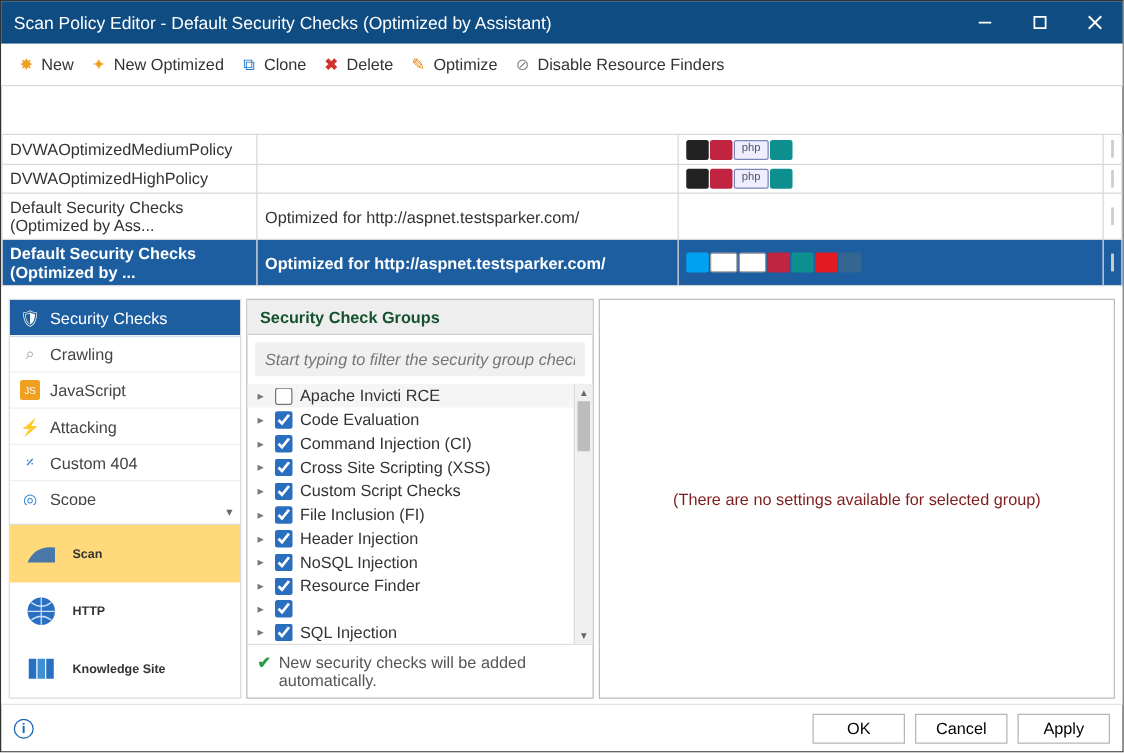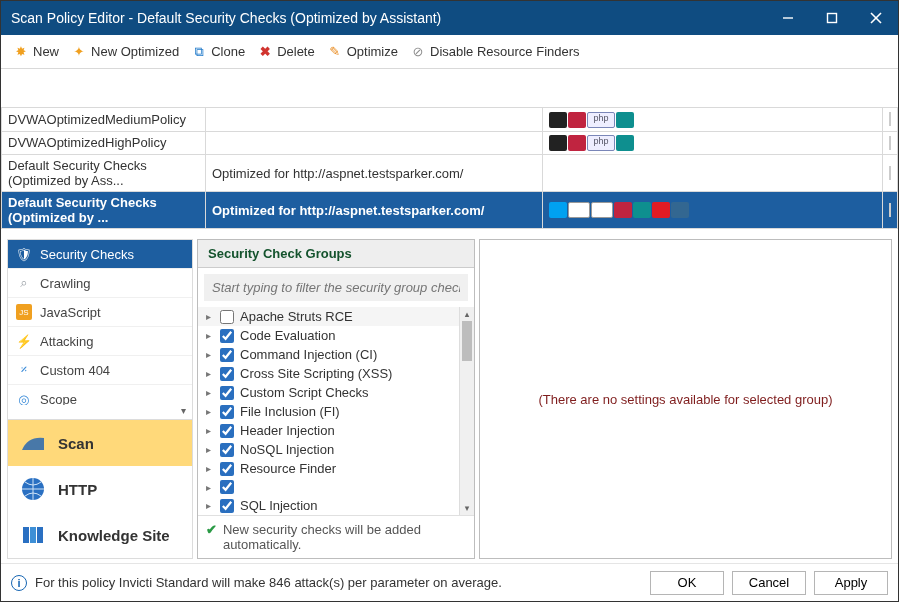--- a/index.html
+++ b/index.html
@@ -28,21 +28,21 @@
     .scroll-notch { height:14px; background:#e4e4e4; border:1px solid #ccc; }
 
     .body-area { flex:1; display:flex; padding: 10px 6px 4px 6px; gap:4px; background:#fff; overflow:hidden; }
     .sidebar { width: 186px; display:flex; flex-direction:column; border:1px solid #dcdcdc; }
     .nav-list { flex:1; overflow:hidden; }
     .nav-item { display:flex; align-items:center; gap:8px; padding:6px 8px; border-bottom:1px solid #f0f0f0; color:#444; }
     .nav-item.active { background:#1d5ea0; color:#fff; }
     .nav-item .nico { width:16px; height:16px; display:inline-flex; align-items:center; justify-content:center; font-size:13px;}
     .nav-scroll { display:flex; justify-content:flex-end; padding:0 6px 3px 0;}
     .nav-bottom { border-top:1px solid #dcdcdc; }
-    .nav-big { display:flex; align-items:center; gap:12px; padding:10px 12px; font-size:15px; font-weight:600; color:#333; }
+    .nav-big { display:flex; align-items:center; gap:12px; padding:10px 12px; font-size:10px; font-weight:600; color:#333; }
     .nav-big.sel { background:#ffd97a; }
     .nav-big .bico { width:26px; height:26px; display:flex; align-items:center; justify-content:center; }
 
     .mid { width:278px; border:1px solid #bdbdbd; display:flex; flex-direction:column; }
     .mid-header { background:#eee; border-bottom:1px solid #ccc; padding: 6px 10px; font-weight:600; color:#14532d;}
     .filter-wrap { padding:6px; }
     .filter-input { width:100%; border: 0; background:#f0f0f0; padding:6px 8px; font-size:13px; color:#555; font-style:italic;}
     .chk-row { display:flex; align-items:center; gap:6px; padding:2px 8px; }
     .chk-row.sel { background:#f5f5f5; }
     .expander { width:8px; color:#777; font-size:10px; user-select:none;}
@@ -224,21 +224,21 @@
     <div class="mid">
       <div class="mid-header">Security Check Groups</div>
       <div class="filter-wrap">
         <input class="filter-input" type="text" placeholder="Start typing to filter the security group checks" style="">
       </div>
       <div class="checks-wrap">
         <div class="checks-inner" id="check-list">
             <div class="chk-row sel">
               <span class="expander">▸</span>
               <input type="checkbox" class="cbx" style="">
-              <span class="chk-label">Apache Struts RCE</span>
+              <span class="chk-label">Apache Invicti RCE</span>
             </div>
             <div class="chk-row">
               <span class="expander">▸</span>
               <input type="checkbox" class="cbx" checked="" style="">
               <span class="chk-label">Code Evaluation</span>
             </div>
             <div class="chk-row">
               <span class="expander">▸</span>
               <input type="checkbox" class="cbx" checked="" style="">
               <span class="chk-label">Command Injection (CI)</span>
@@ -306,19 +306,18 @@
       </div>
     </div>
 
     <div class="right">
       <span>(There are no settings available for selected group)</span>
     </div>
   </div>
 
   <div class="footer">
     <span class="info-ico">i</span>
-    <span>For this policy Invicti Standard will make 846 attack(s) per parameter on average.</span>
     <span class="spacer"></span>
     <button class="btn">OK</button>
     <button class="btn">Cancel</button>
     <button class="btn">Apply</button>
   </div>
 </div>
 
 </body></html>

